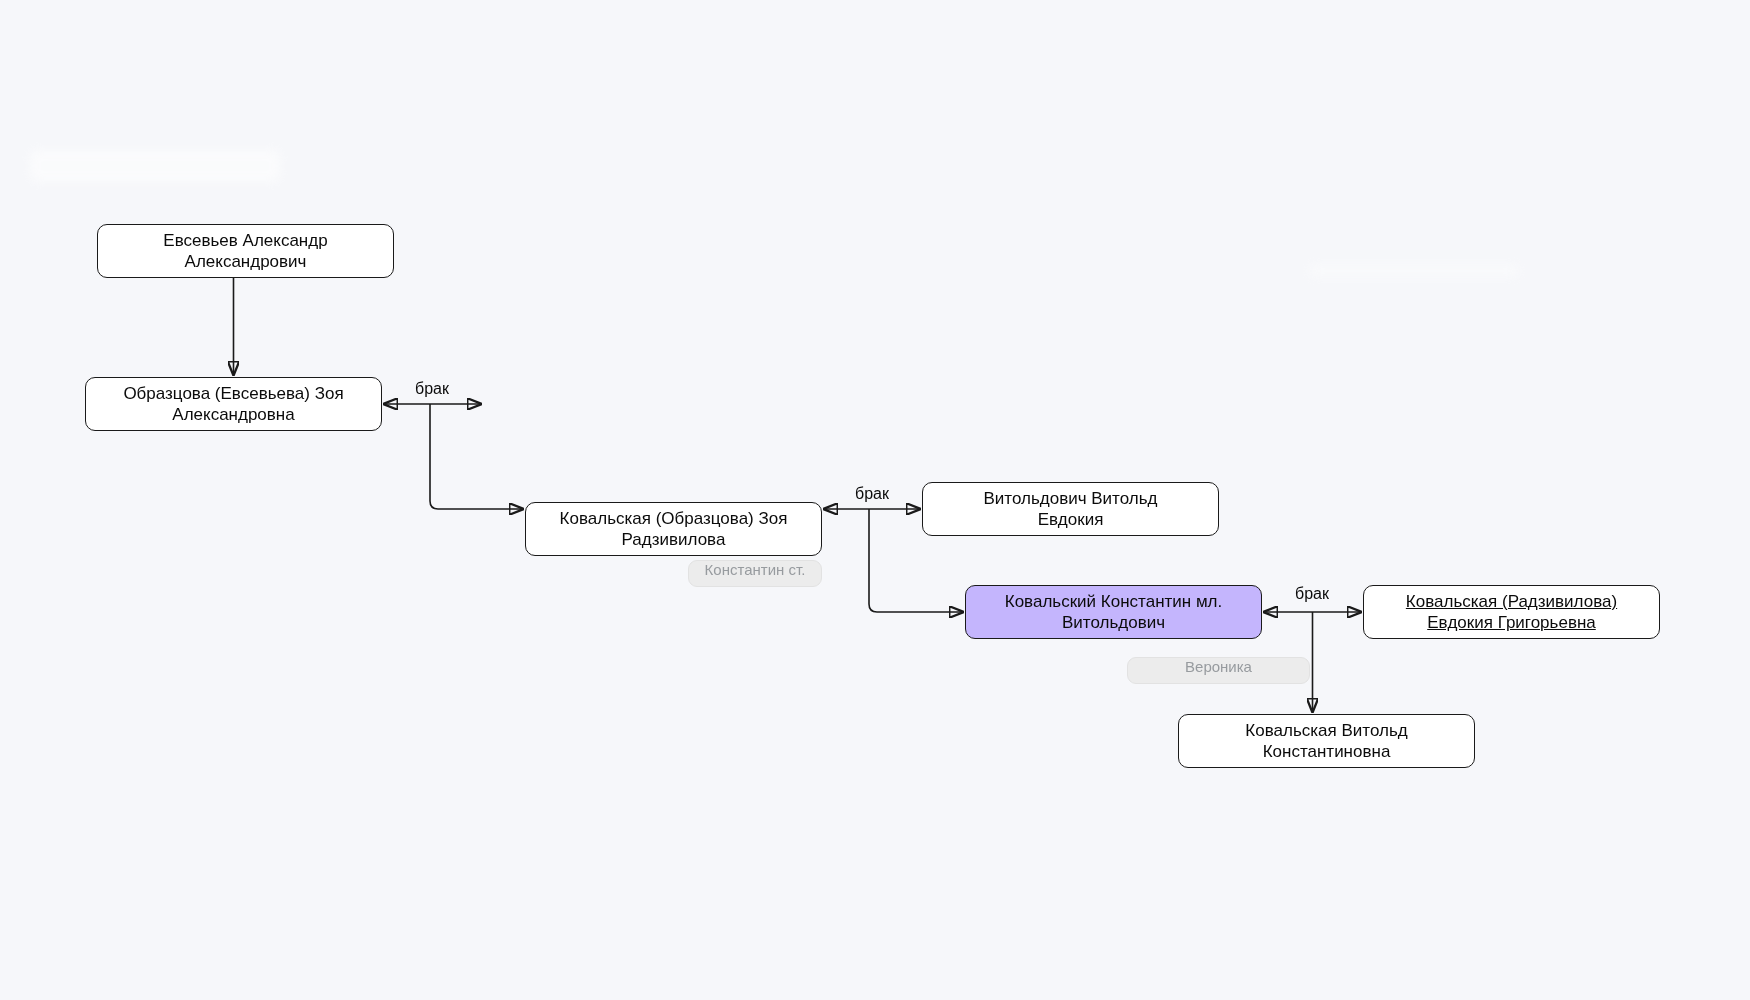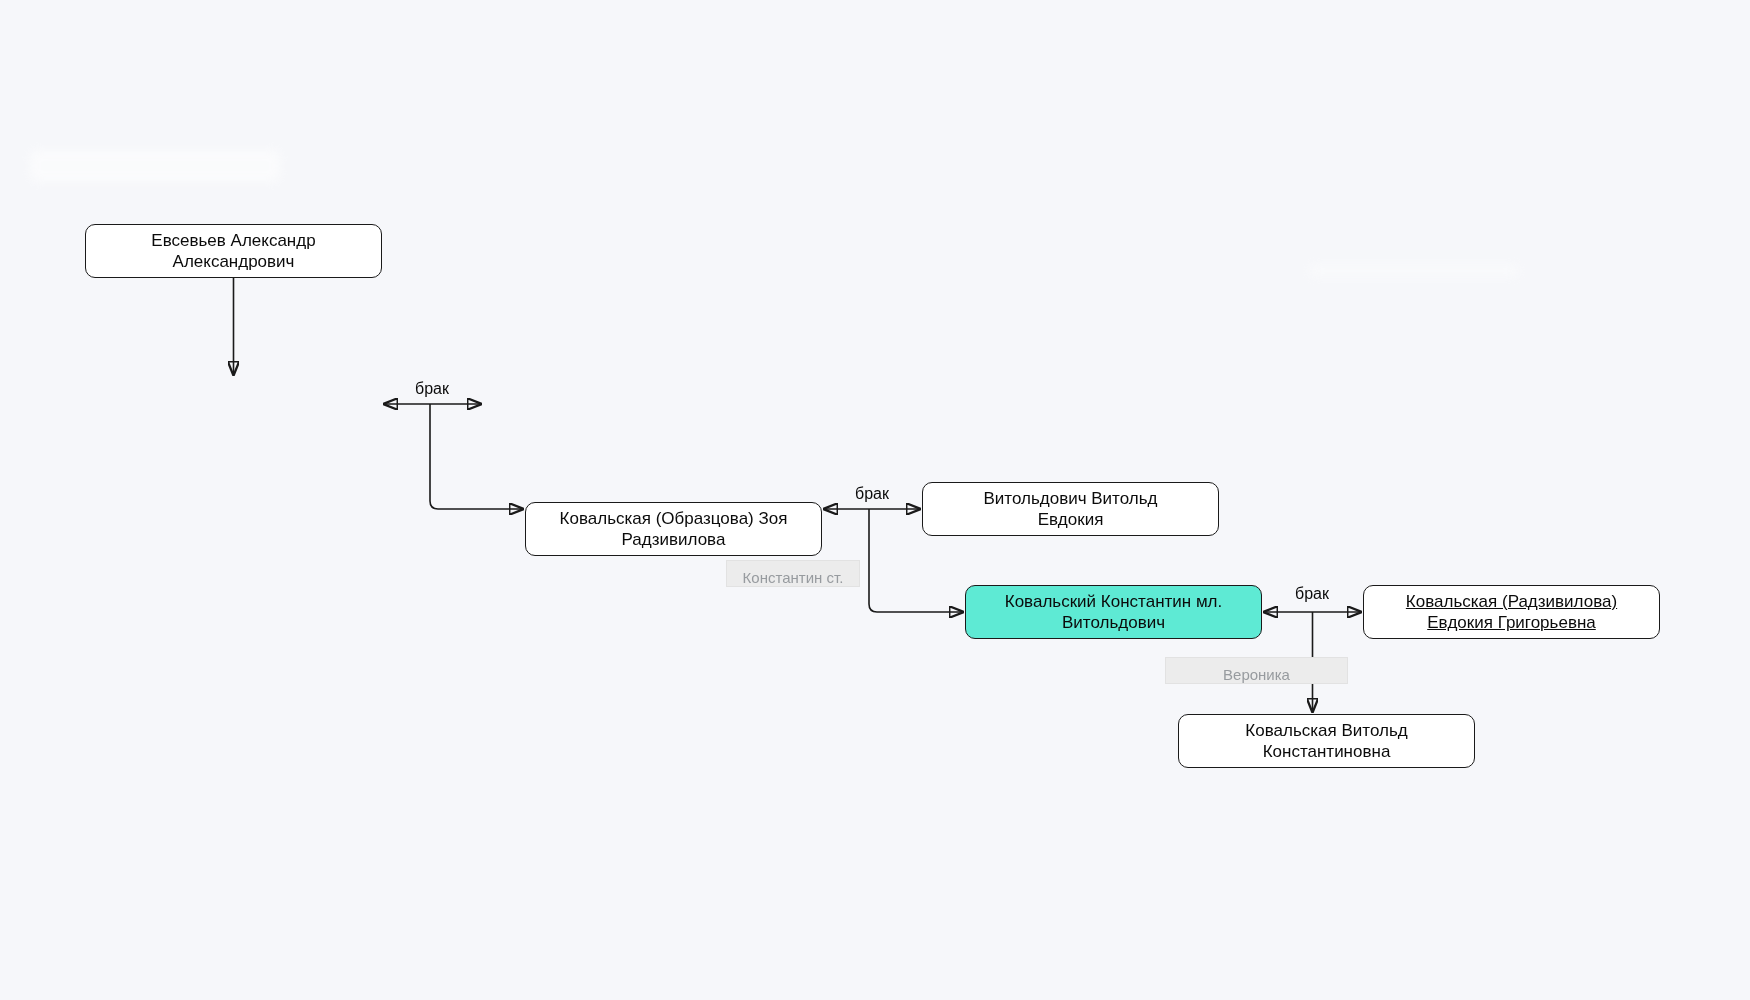--- a/index.html
+++ b/index.html
@@ -26,46 +26,45 @@
     border: 1.5px solid #1a1a1a;
     border-radius: 10px;
     display: flex; flex-direction: column;
     align-items: center; justify-content: center;
     text-align: center;
     font-size: 17px; line-height: 21px;
     color: #0b0b0b;
     z-index: 2;
   }
   .node.highlight {
-    background: #5eead4;
+    background: #c4b5fd;
     border-width: 1.7px;
   }
 
   
   .edge-label {
     position: absolute;
     width: 80px;
     text-align: center;
     font-size: 16px; line-height: 18px;
     color: #0b0b0b;
     z-index: 2;
   }
 
   
   .badge {
     position: absolute;
     height: 27px;
     background: #ececec;
     border: 1px solid #e2e2e2;
-    border-radius: 0;
-    display: flex; align-items: flex-end; justify-content: center;
+    border-radius: 9px;
+    display: flex; align-items: flex-start; justify-content: center;
     font-size: 15px;
     color: #979b9f;
     z-index: 2;
-    margin-left: 38px;
   }
 
   
   .ghost {
     position: absolute;
     background: #ffffff;
     filter: blur(5px);
     border-radius: 8px;
     z-index: 1;
   }
@@ -95,25 +94,29 @@
 
     <line x1="824" y1="509" x2="920" y2="509" marker-start="url(#arr)" marker-end="url(#arr)"></line>
 
     <path d="M 869 509 L 869 604 Q 869 612 877 612 L 963 612" marker-end="url(#arr)"></path>
 
     <line x1="1264" y1="612" x2="1361" y2="612" marker-start="url(#arr)" marker-end="url(#arr)"></line>
 
     <path d="M 1312.5 612 L 1312.5 712" marker-end="url(#arr)"></path>
   </svg>
 
-  <div class="node" style="left:85px; top:224px;">
+  <div class="node" style="left:97px; top:224px;">
     <span>Евсевьев Александр</span>
     <span>Александрович</span>
   </div>
 
+  <div class="node" style="left:85px; top:377px;">
+    <span>Образцова (Евсевьева) Зоя</span>
+    <span>Александровна</span>
+  </div>
 
 
   <div class="node" style="left:525px; top:482px;margin-top:20px;">
     <span>Ковальская (Образцова) Зоя</span>
     <span>Радзивилова</span>
   </div>
 
   <div class="node" style="left:922px; top:482px;">
     <span>Витольдович Витольд</span>
     <span>Евдокия</span>

